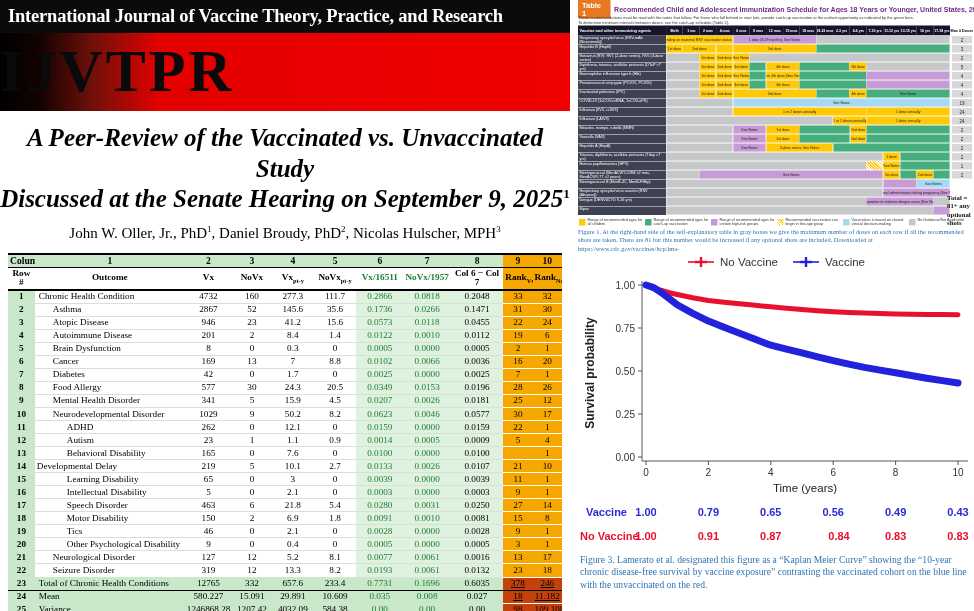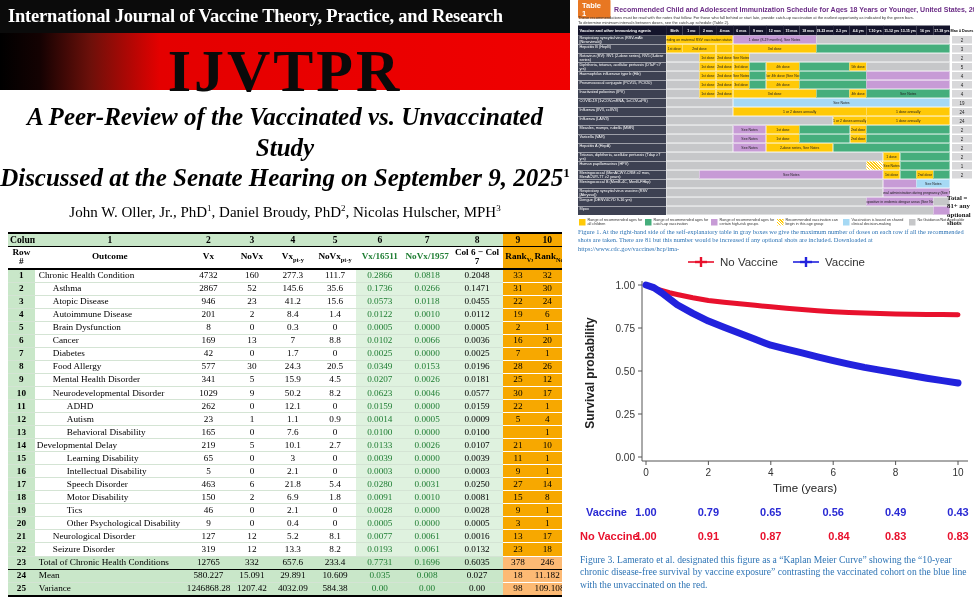--- a/index.html
+++ b/index.html
@@ -2,22 +2,22 @@
 <html><head>
 <meta charset="utf-8">
 <style>
   html,body{margin:0;padding:0;}
   .page{position:relative;width:974px;height:611px;background:#fff;overflow:hidden;
         font-family:"Liberation Serif",serif;color:#000;}
   
   .left-pane{position:absolute;left:0;top:0;width:570px;height:611px;}
   .banner-black{height:33px;background:#0b0b0b;color:#fff;font-weight:bold;font-size:18.5px;
         line-height:33px;padding-left:8px;white-space:nowrap;overflow:hidden;letter-spacing:-0.2px;}
-  .banner-red{height:57px;background:linear-gradient(90deg,#000 0%,#140202 7%,#6e100a 16%,#e40000 28%,#f00000 100%);
-        text-align:center;}
+  .banner-red{height:78px;background:linear-gradient(90deg,#000 0%,#140202 7%,#6e100a 16%,#e40000 28%,#f00000 100%);
+        }
   .banner-red .logo{font-size:60px;font-weight:bold;color:#0a0a0a;line-height:76px;letter-spacing:3px;}
   .doc-title{margin-top:12px;text-align:center;font-weight:bold;font-style:italic;
         font-size:25px;line-height:1.22;}
   .doc-title sup{font-size:13px;font-style:normal;}
   .authors{margin-top:9px;text-align:center;font-size:15px;}
   .authors sup{font-size:9px;}
   
   .mt{border-collapse:collapse;width:554px;table-layout:fixed;margin:11px 8px 0 8px;
       border-top:2.5px solid #000;border-bottom:2.5px solid #000;}
   .mt td{font-size:9.2px;line-height:1.18;padding:0.6px 2px;text-align:center;
@@ -28,21 +28,21 @@
   .mt td.txt-g{color:#1E7D32;}
   .mt td.col-r{background:#F7A800;border-bottom:1px solid #ffffff;}
   .mt tr.hdrA td{background:#C9E7C9;font-weight:bold;border-bottom:1px solid #000;font-size:9.6px;}
   .mt tr.hdrA td.col-r{background:#F7A800;}
   .mt tr.hdrB td{font-weight:bold;border-bottom:2px solid #000;background:#fff;white-space:normal;line-height:1.05;}
   .mt tr.hdrB td.col-r{background:#F7A800;}
   .mt tr.hdrB td sub{font-size:6.3px;}
   .mt td sub{font-size:6.3px;}
   .mt tr.total td{border-top:1.8px solid #000;border-bottom:1.8px solid #000;background:#C9E7C9;}
   .mt tr.stat td{background:#C9E7C9;}
-  .mt tr.total td.col-r,.mt tr.stat td.col-r{background:#fdba74;}
+  .mt tr.total td.col-r,.mt tr.stat td.col-r{background:#c2410c;text-decoration:underline;}
   
   .right-pane{position:absolute;left:578px;top:0;width:396px;height:611px;font-family:"Liberation Sans",sans-serif;}
   .sched-wrap{position:absolute;left:0;top:3px;width:396px;height:224px;}
   .sched2x{width:792px;transform:scale(0.5);transform-origin:0 0;}
   .sc-titlerow{display:flex;align-items:center;height:24px;}
   .sc-badge{background:#E87722;color:#fff;font-weight:bold;font-size:15px;padding:2px 8px;border-radius:3px;}
   .sc-title{color:#6B2D86;font-weight:bold;font-size:14px;margin-left:7px;white-space:nowrap;overflow:hidden;}
   .sc-notes{font-size:8px;color:#333;line-height:1.3;height:21px;overflow:hidden;}
   .sc-grid{position:relative;}
   .sc-hrow{display:flex;height:20px;}

